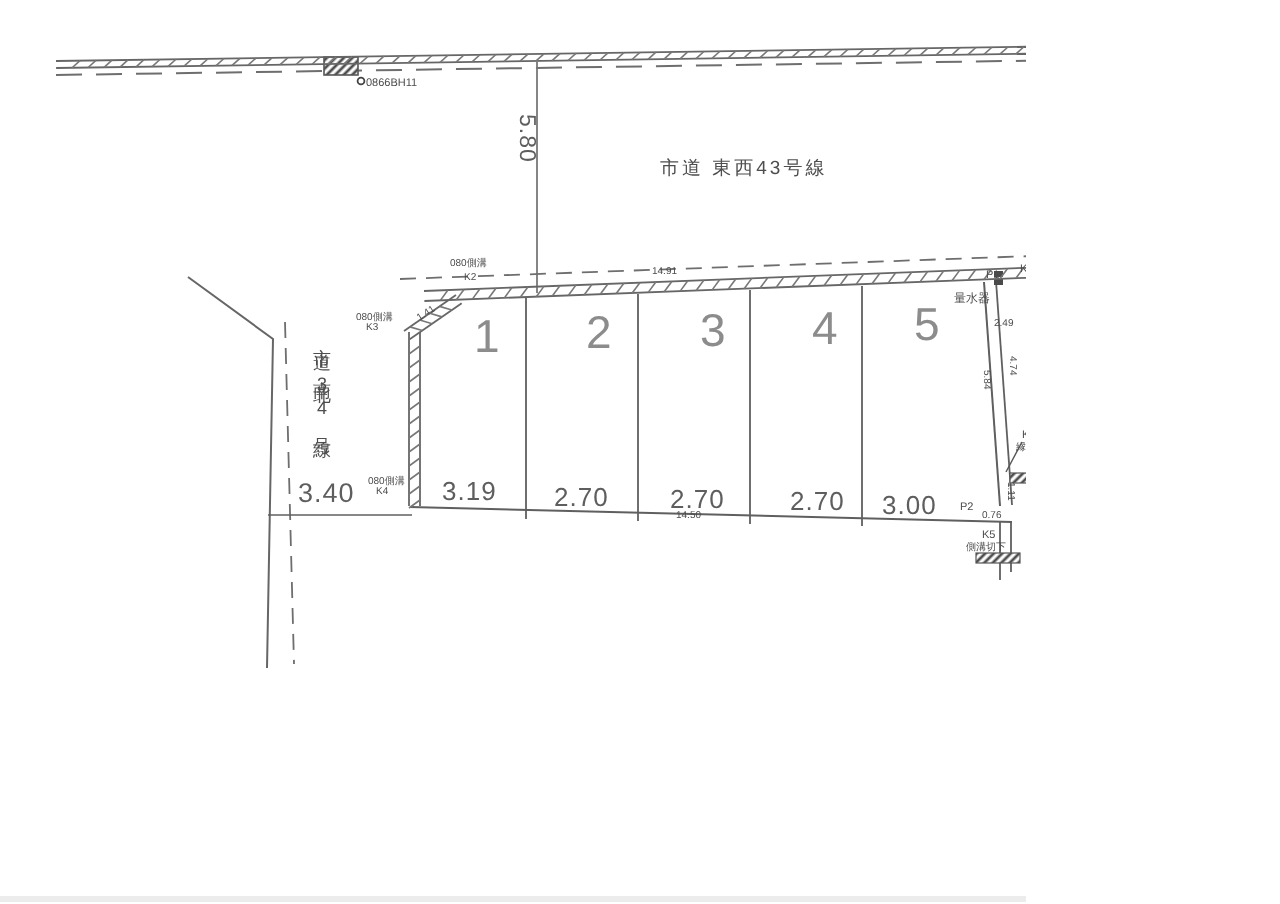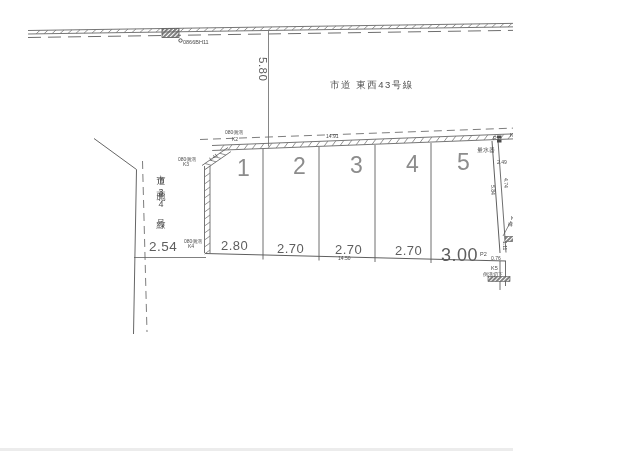--- a/index.html
+++ b/index.html
@@ -222,33 +222,33 @@
   </svg>
 
   <div class="lbl tiny" style="left:183px;top:40px;font-size:5.5px;">0866BH11</div>
 
   <div class="lbl" style="left:330px;top:80px;font-size:9.5px;letter-spacing:1.5px;color:#4e4e4e;">市道 東西43号線</div>
 
   <div class="lbl dim rot90" style="left:268px;top:57px;font-size:11.5px;">5.80</div>
 
   <div class="lbl vert" style="left:156px;top:167px;font-size:9px;color:#4e4e4e;height:100px;">市道 南北34号線</div>
 
-  <div class="lbl dim" style="left:149px;top:240px;font-size:13.5px;">2.54</div>
+  <div class="lbl dim" style="left:149px;top:240px;font-size:13.5px;">3.40</div>
 
   <div class="lbl num" style="left:237px;top:157px;font-size:23px;">1</div>
   <div class="lbl num" style="left:293px;top:155px;font-size:23px;">2</div>
   <div class="lbl num" style="left:350px;top:154px;font-size:23px;">3</div>
   <div class="lbl num" style="left:406px;top:153px;font-size:23px;">4</div>
   <div class="lbl num" style="left:457px;top:151px;font-size:23px;">5</div>
 
-  <div class="lbl dim" style="left:221px;top:239px;font-size:13px;">2.80</div>
+  <div class="lbl dim" style="left:221px;top:239px;font-size:13px;">3.19</div>
   <div class="lbl dim" style="left:277px;top:242px;font-size:13px;">2.70</div>
   <div class="lbl dim" style="left:335px;top:243px;font-size:13px;">2.70</div>
   <div class="lbl dim" style="left:395px;top:244px;font-size:13px;">2.70</div>
-  <div class="lbl dim" style="left:441px;top:246px;font-size:18px;">3.00</div>
+  <div class="lbl dim" style="left:441px;top:246px;font-size:13px;">3.00</div>
 
   <div class="lbl tiny" style="left:338px;top:255.5px;font-size:5px;">14.50</div>
   <div class="lbl tiny" style="left:326px;top:133.5px;font-size:5px;">14.91</div>
 
   <div class="lbl tiny" style="left:225px;top:130px;font-size:5px;">080側溝</div>
   <div class="lbl tiny" style="left:232px;top:136.5px;font-size:5px;">K2</div>
   <div class="lbl tiny rotneg" style="left:208px;top:158px;font-size:5px;">1.41</div>
 
   <div class="lbl tiny" style="left:178px;top:156.5px;font-size:5px;">080側溝</div>
   <div class="lbl tiny" style="left:183px;top:162px;font-size:5px;">K3</div>

